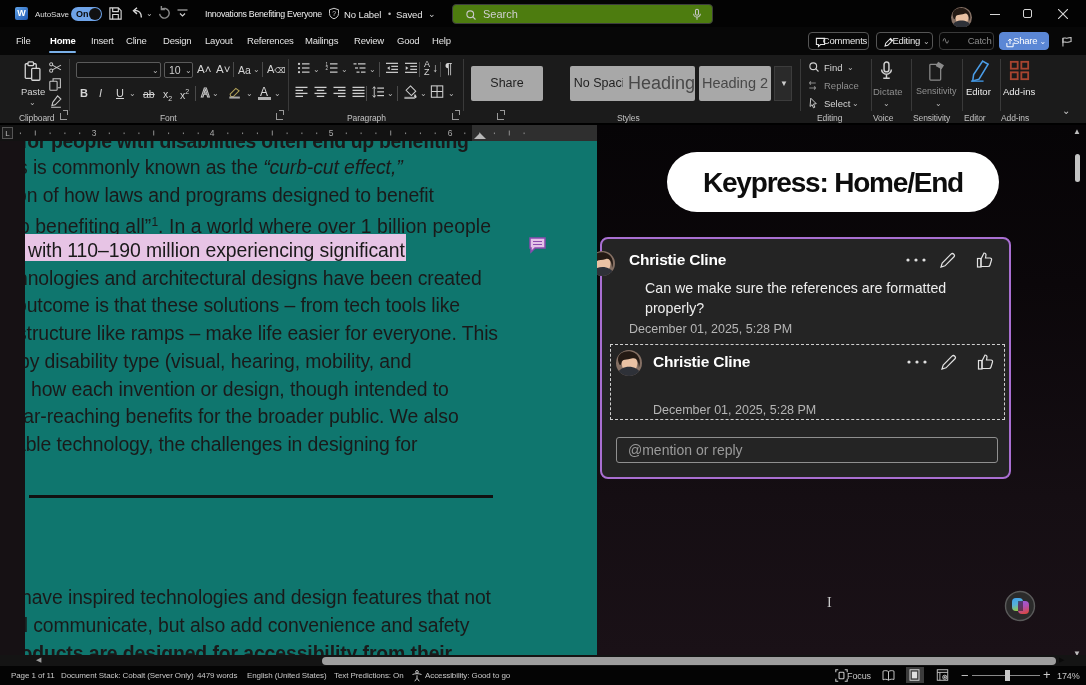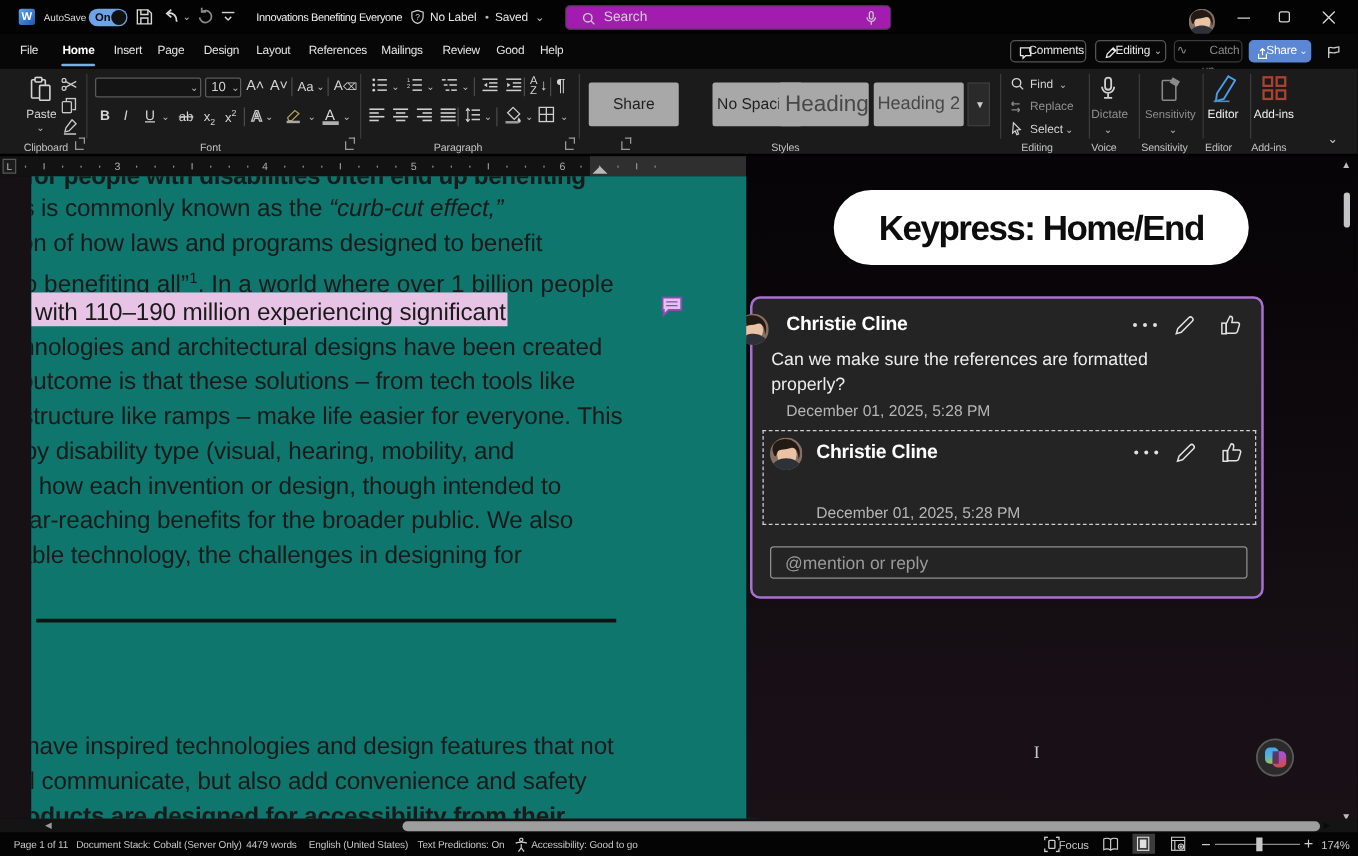--- a/index.html
+++ b/index.html
@@ -4,21 +4,21 @@
 html,body{width:1086px;height:685px;overflow:hidden;background:#000;font-family:"Liberation Sans",sans-serif}
 #app{position:absolute;inset:0;width:1086px;height:685px}
 .abs{position:absolute}
 
 #titlebar{position:absolute;left:0;top:0;width:1086px;height:27px;background:#030303;color:#e8e8e8}
 #titlebar .t{position:absolute;font-size:9px;top:9px;white-space:nowrap;letter-spacing:-0.1px}
 .wicon{position:absolute;left:15px;top:7px;width:13px;height:13px;border-radius:2px;background:linear-gradient(135deg,#5ea2e8,#1f57b0);color:#fff;font-size:9px;font-weight:bold;text-align:center;line-height:13px}
 .toggle{position:absolute;left:71px;top:7px;width:31px;height:14px;border-radius:7px;background:#6ea3e8}
 .toggle .kn{position:absolute;right:1px;top:1px;width:12px;height:12px;border-radius:50%;background:#111}
 .toggle .on{position:absolute;left:5px;top:1.5px;font-size:9px;color:#0a0a0a;font-weight:bold}
-#searchbox{position:absolute;left:452px;top:4px;width:261px;height:20px;background:#a21caf;border:1px solid #3d3d3d;border-radius:4px;color:#cfcfcf;font-size:11px}
+#searchbox{position:absolute;left:452px;top:4px;width:261px;height:20px;background:#4d7c0f;border:1px solid #3d3d3d;border-radius:4px;color:#cfcfcf;font-size:11px}
 
 #tabrow{position:absolute;left:0;top:27px;width:1086px;height:28px;background:#070707;color:#e4e4e4}
 #tabrow .tab{position:absolute;top:8px;font-size:9.5px;white-space:nowrap;letter-spacing:-0.2px}
 .btnish{position:absolute;top:5px;height:18px;border:1px solid #555;border-radius:4px;color:#e8e8e8;font-size:9.5px;line-height:16px;text-align:center;letter-spacing:-0.2px}
 
 #ribbon{position:absolute;left:0;top:55px;width:1086px;height:69px;background:#1b1b1b;border-bottom:1px solid #000}
 .grplabel{position:absolute;top:58px;font-size:8.5px;color:#c2c2c2;white-space:nowrap;letter-spacing:-0.1px}
 .gsep{position:absolute;top:4px;height:52px;width:1px;background:#3a3a3a}
 .isep{position:absolute;width:1px;background:#4a4a4a}
 .ric{color:#d5d5d5}
@@ -110,21 +110,21 @@
   <svg class="abs" style="left:1058px;top:9px" width="10" height="10" viewBox="0 0 10 10" stroke="#d6d6d6" stroke-width="1.1">
         <path d="M0 0l10 10M10 0L0 10"></path>
       </svg>
 </div>
 
 <div id="tabrow">
   <div class="tab" style="left:16px">File</div>
   <div class="tab" style="left:50px;font-weight:bold;color:#fff">Home</div>
   <div class="abs" style="left:49px;top:24px;width:27px;height:2px;background:#7ab0e8;border-radius:1px"></div>
   <div class="tab" style="left:91px">Insert</div>
-  <div class="tab" style="left:126px">Page</div>
+  <div class="tab" style="left:126px">Cline</div>
   <div class="tab" style="left:163px">Design</div>
   <div class="tab" style="left:205px">Layout</div>
   <div class="tab" style="left:247px">References</div>
   <div class="tab" style="left:305px">Mailings</div>
   <div class="tab" style="left:354px">Review</div>
   <div class="tab" style="left:397px">Good</div>
   <div class="tab" style="left:432px">Help</div>
   <div class="btnish" style="left:808px;width:61px">
     <svg class="abs" style="left:6px;top:4px" width="11" height="11" viewBox="0 0 16 16" fill="none" stroke="#e8e8e8" stroke-width="1.5">
           <path d="M2 2h12v9H8l-3 3v-3H2z"></path>
@@ -488,21 +488,21 @@
             <circle cx="11" cy="3" r="1.6" fill="#e0e0e0"></circle>
             <circle cx="19" cy="3" r="1.6" fill="#e0e0e0"></circle>
           </svg>
       <svg class="abs" style="left:337px;top:13px" width="17" height="17" viewBox="0 0 17 17" fill="none" stroke="#e2e2e2" stroke-width="1.2">
             <path d="M2 15l1.2-4L12 2.2a1.6 1.6 0 0 1 2.8 2.8L6 13.8z"></path>
           </svg>
       <svg class="abs" style="left:374px;top:12px" width="17" height="18" viewBox="0 0 17 18" fill="none" stroke="#e2e2e2" stroke-width="1.2">
             <path d="M5 8l3-6c1.5 0 2 1 2 2L9.5 7H14a1.5 1.5 0 0 1 1.5 2l-1.5 5a2 2 0 0 1-2 1.5H5z"></path>
             <rect x="1.5" y="7.5" width="3.5" height="8.5"></rect>
           </svg>
-      <div class="ctext" style="left:15px;top:40px">Can we make sure the references are formatted<br>properly?</div>
+      <div class="ctext" style="left:43px;top:40px">Can we make sure the references are formatted<br>properly?</div>
       <div class="cdate" style="left:27px;top:83px">December 01, 2025, 5:28 PM</div>
       <div id="reply">
         <svg class="abs" style="left:5px;top:5px" width="26" height="26" viewBox="0 0 25 25">
               <clipPath id="a2">
                 <circle cx="12.5" cy="12.5" r="12.5"></circle>
               </clipPath>
               <g clip-path="url(#a2)">
                 <rect width="25" height="25" fill="#857064"></rect>
                 <ellipse cx="13" cy="13" rx="7.5" ry="8.5" fill="#eac2a4"></ellipse>
                 <path d="M2 10 C1 2 12 -1 18 3 C23 6 24 12 22 17 C22 10 19 7 16 8 C10 10 6 8 5 13 C4 16 3 14 2 10 Z" fill="#241a14"></path>

